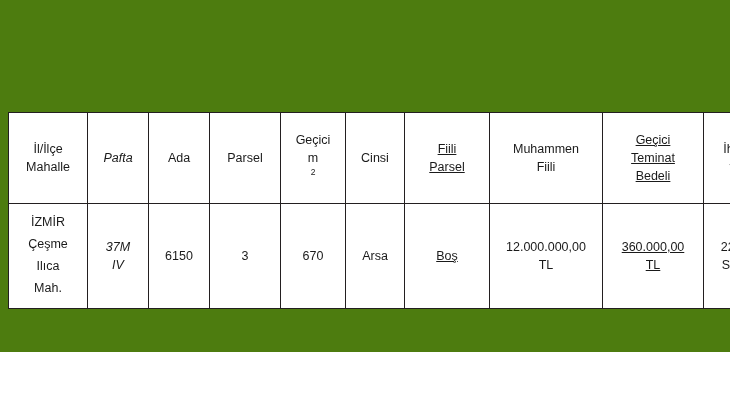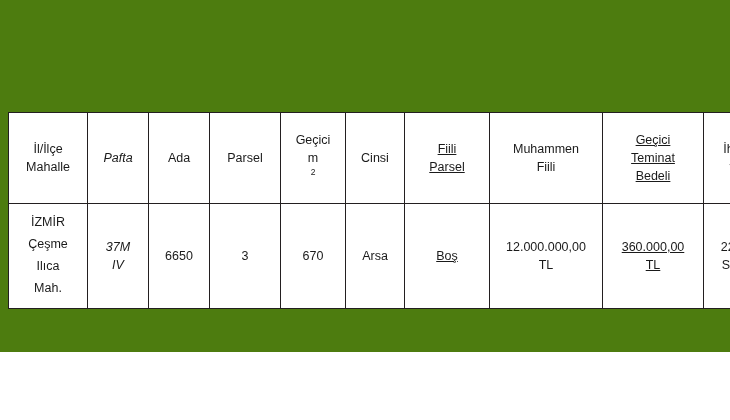--- a/index.html
+++ b/index.html
@@ -143,21 +143,21 @@
               <span>Ilıca</span>
               <span>Mah.</span>
             </span>
           </td>
           <td class="col-pafta">
             <span class="cell-lines">
               <span>37M</span>
               <span>IV</span>
             </span>
           </td>
-          <td class="col-ada">6650</td>
+          <td class="col-ada">6150</td>
           <td class="col-parsel">3</td>
           <td class="col-alan">670</td>
           <td class="col-cinsi">Arsa</td>
           <td class="col-fiili">Boş</td>
           <td class="col-muhammen">
             <span class="cell-lines">
               <span>12.000.000,00</span>
               <span>TL</span>
             </span>
           </td>

